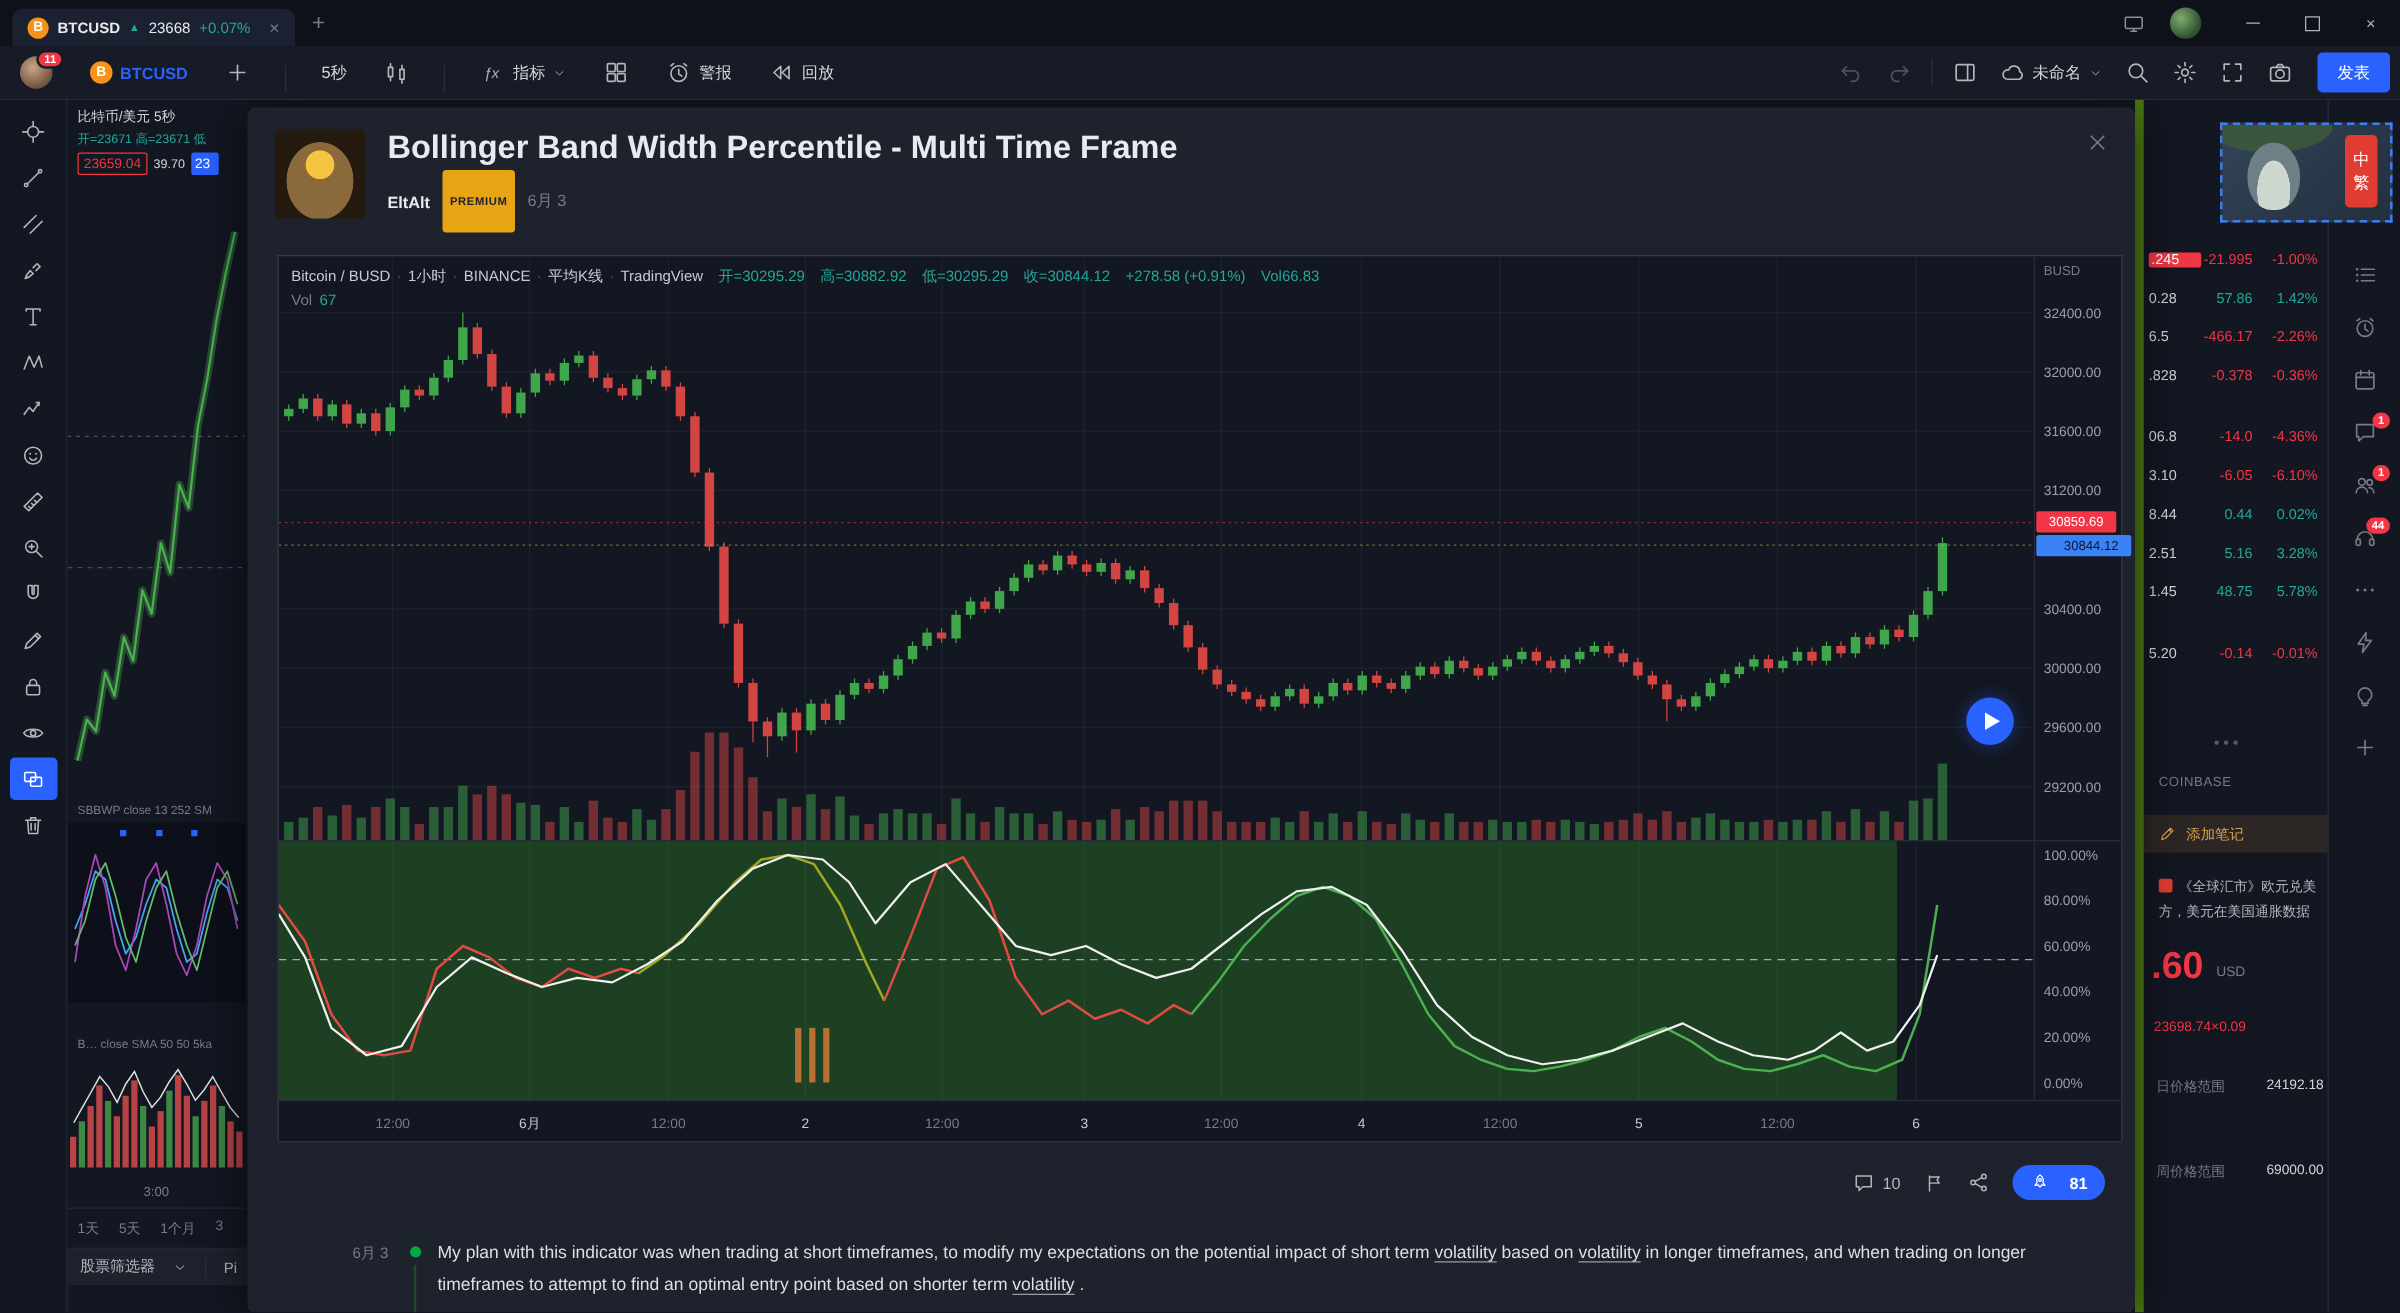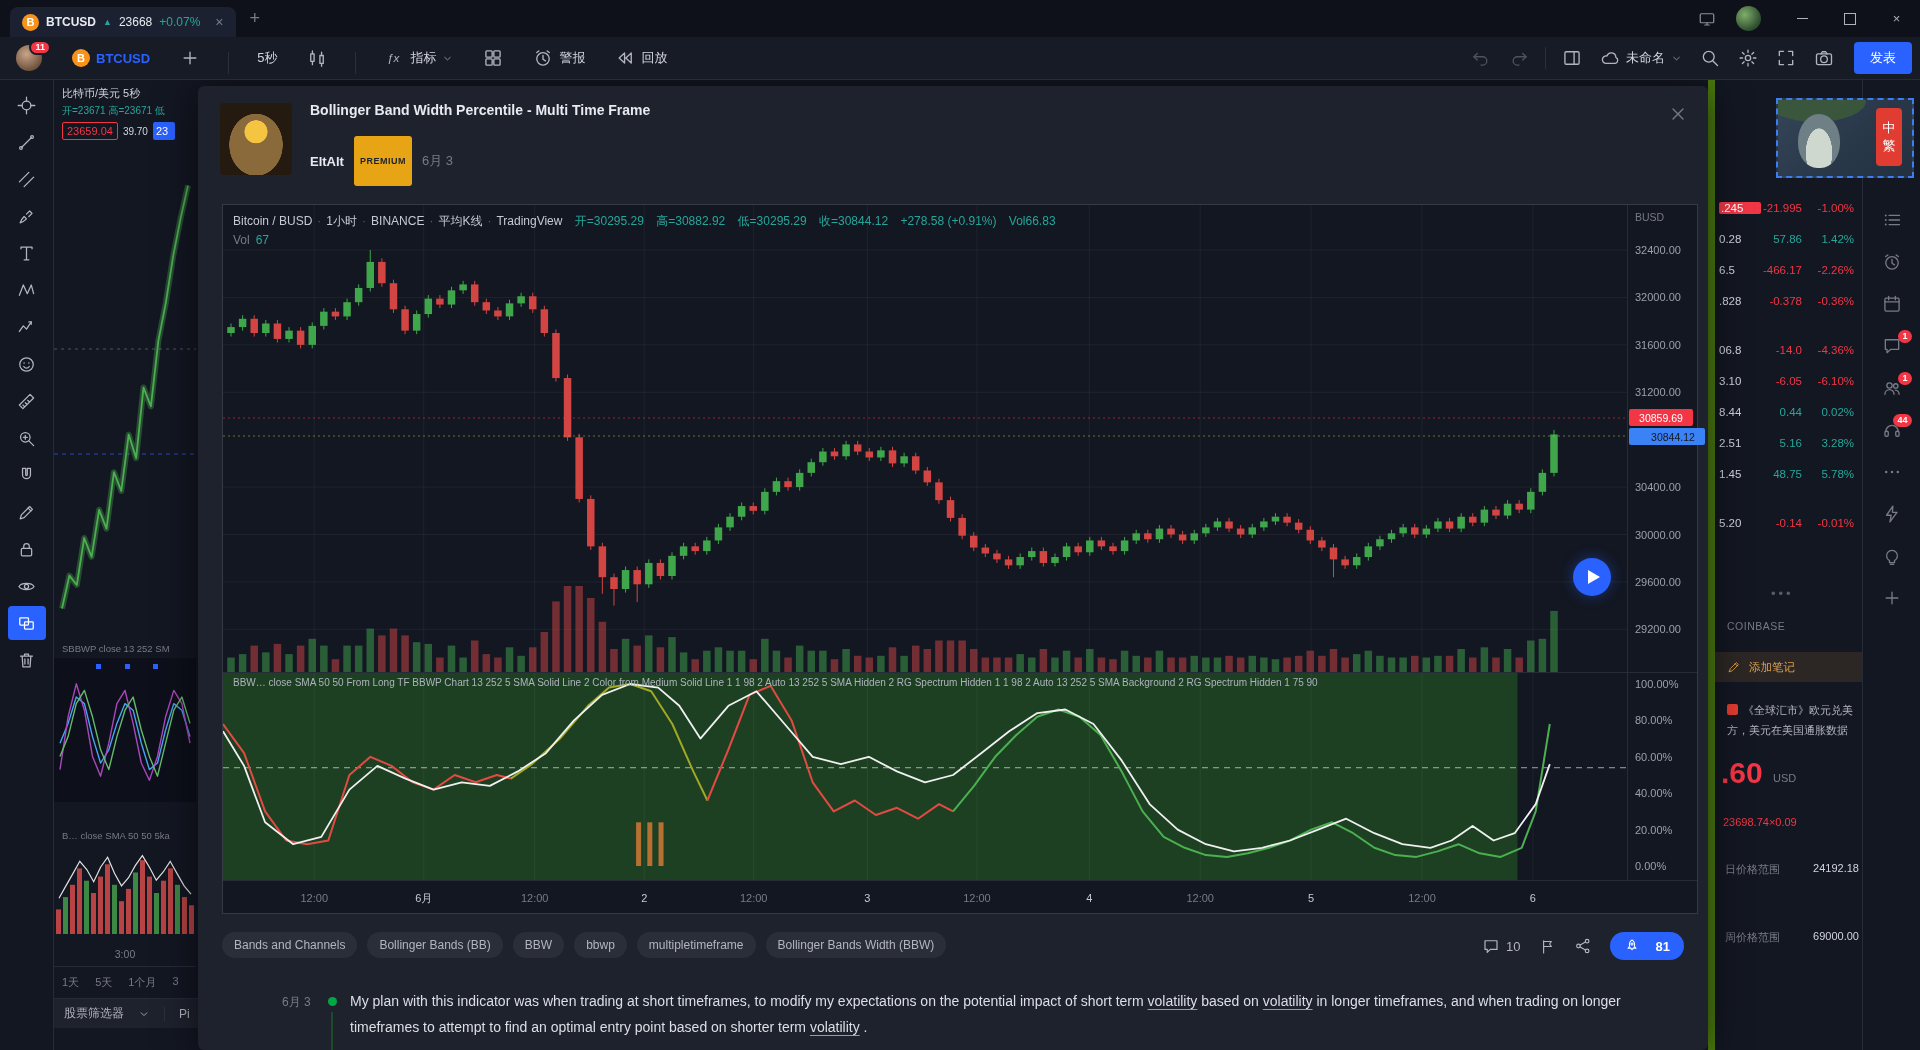--- a/index.html
+++ b/index.html
@@ -92,21 +92,21 @@
   .pip{position:absolute;left:1776px;top:98px;width:138px;height:80px;z-index:9;border:2px dashed #3d7df0;box-sizing:border-box;background:linear-gradient(135deg,#35465a 0%,#2c3b4d 40%,#22303f 100%);overflow:hidden}
   .fol{position:absolute;left:-12px;top:-20px;width:100px;height:42px;border-radius:50%;background:#3c5a3a;opacity:.85}
   .blob{position:absolute;left:20px;top:14px;width:42px;height:54px;border-radius:50% 50% 46% 46%;background:radial-gradient(ellipse at 50% 72%,#cfd8cf 0 44%,#6f7f86 45%)}
   .stamp{position:absolute;right:10px;top:8px;width:26px;height:58px;background:#e03c31;border-radius:4px;color:#fff;display:flex;flex-direction:column;align-items:center;justify-content:center;font-size:13px;line-height:1.4}
 
   
   .modal{position:absolute;left:198px;top:86px;width:1510px;height:964px;background:#1e222d;border-radius:6px;box-shadow:0 2px 40px rgba(0,0,0,.6);z-index:5}
   .mh-img{position:absolute;left:22px;top:17px;width:72px;height:72px;border-radius:4px;
     background:radial-gradient(circle at 50% 40%,#f5c542 0 20%,rgba(0,0,0,0) 21%),
                radial-gradient(ellipse at 50% 58%,#8a6a3a 0 52%,#241a10 53%);}
-  .mh-title{position:absolute;left:112px;top:16px;font-size:14px;font-weight:600;color:#e8eaf0}
+  .mh-title{position:absolute;left:112px;top:16px;font-size:26px;font-weight:600;color:#e8eaf0}
   .mh-sub{position:absolute;left:112px;top:50px;display:flex;align-items:center;gap:10px;font-size:13px}
   .mh-author{color:#e8eaf0;font-weight:700}
   .mh-badge{background:#e7a515;color:#1e222d;font-size:9px;font-weight:800;padding:20px 6px;border-radius:3px;letter-spacing:.5px}
   .mh-date{color:#787b86}
   .mh-close{position:absolute;right:20px;top:18px;color:#787b86;cursor:pointer}
 
   .chartwrap{position:absolute;left:24px;top:118px;width:1474px;height:708px;background:#131722;border:1px solid #363a45;box-sizing:content-box}
   .lg1{position:absolute;left:10px;top:8px;font-size:12px;color:#c6cad4;white-space:nowrap;z-index:3}
   .lgsep{color:#565b69;margin:0 5px}
   .lgval{color:#26a69a;margin-left:9px}
@@ -1042,36 +1042,27 @@
       <span class="lgval">高=30882.92</span>
       <span class="lgval">低=30295.29</span>
       <span class="lgval">收=30844.12</span>
       <span class="lgval">+278.58 (+0.91%)</span>
       <span class="lgval">Vol66.83</span>
     </div>
     <div class="lg2">
       <span>Vol</span><span class="lgval">67</span>
     </div>
     <div class="busd">BUSD</div>
-    <div class="bbwlegend">BBW…  close SMA 50 50 From Long TF BBWP Chart 13 252 5 SMA Solid Line 2 Color from Medium Solid Line 1 1 98 2 Auto 13 252 5 SMA Hidden 2 RG Spectrum Hidden 1 1 98 2 Auto 13 252 5 SMA Background 2 RG Spectrum Hidden 1 75 90</div>
     <div id="price-labels">
         <div class="plabel" style="top: 204px; background: rgb(242, 54, 69); color: rgb(255, 255, 255);">30859.69</div>
         <div class="plabel" style="top: 223px; background: #3b82f6; color: rgb(19, 23, 34); padding-left: 12px;">30844.12</div>
       </div>
     <div class="play"></div>
   </div>
 
-  <div class="tagsrow" id="tagsrow">
-      <div class="tag">Bands and Channels</div>
-      <div class="tag">Bollinger Bands (BB)</div>
-      <div class="tag">BBW</div>
-      <div class="tag">bbwp</div>
-      <div class="tag">multipletimeframe</div>
-      <div class="tag">Bollinger Bands Width (BBW)</div>
-    </div>
   <div class="engage">
     <span id="comment-ic">
         <svg class="ic" width="18" height="18" viewBox="0 0 24 24">
           <path d="M4 5h16v11.5h-9L7 20.5v-4H4z"></path>
         </svg>
       </span>
     <span class="ecount">10</span>
     <span id="flag-ic">
         <svg class="ic" width="17" height="17" viewBox="0 0 24 24">
           <path d="M6.5 21V4"></path>

